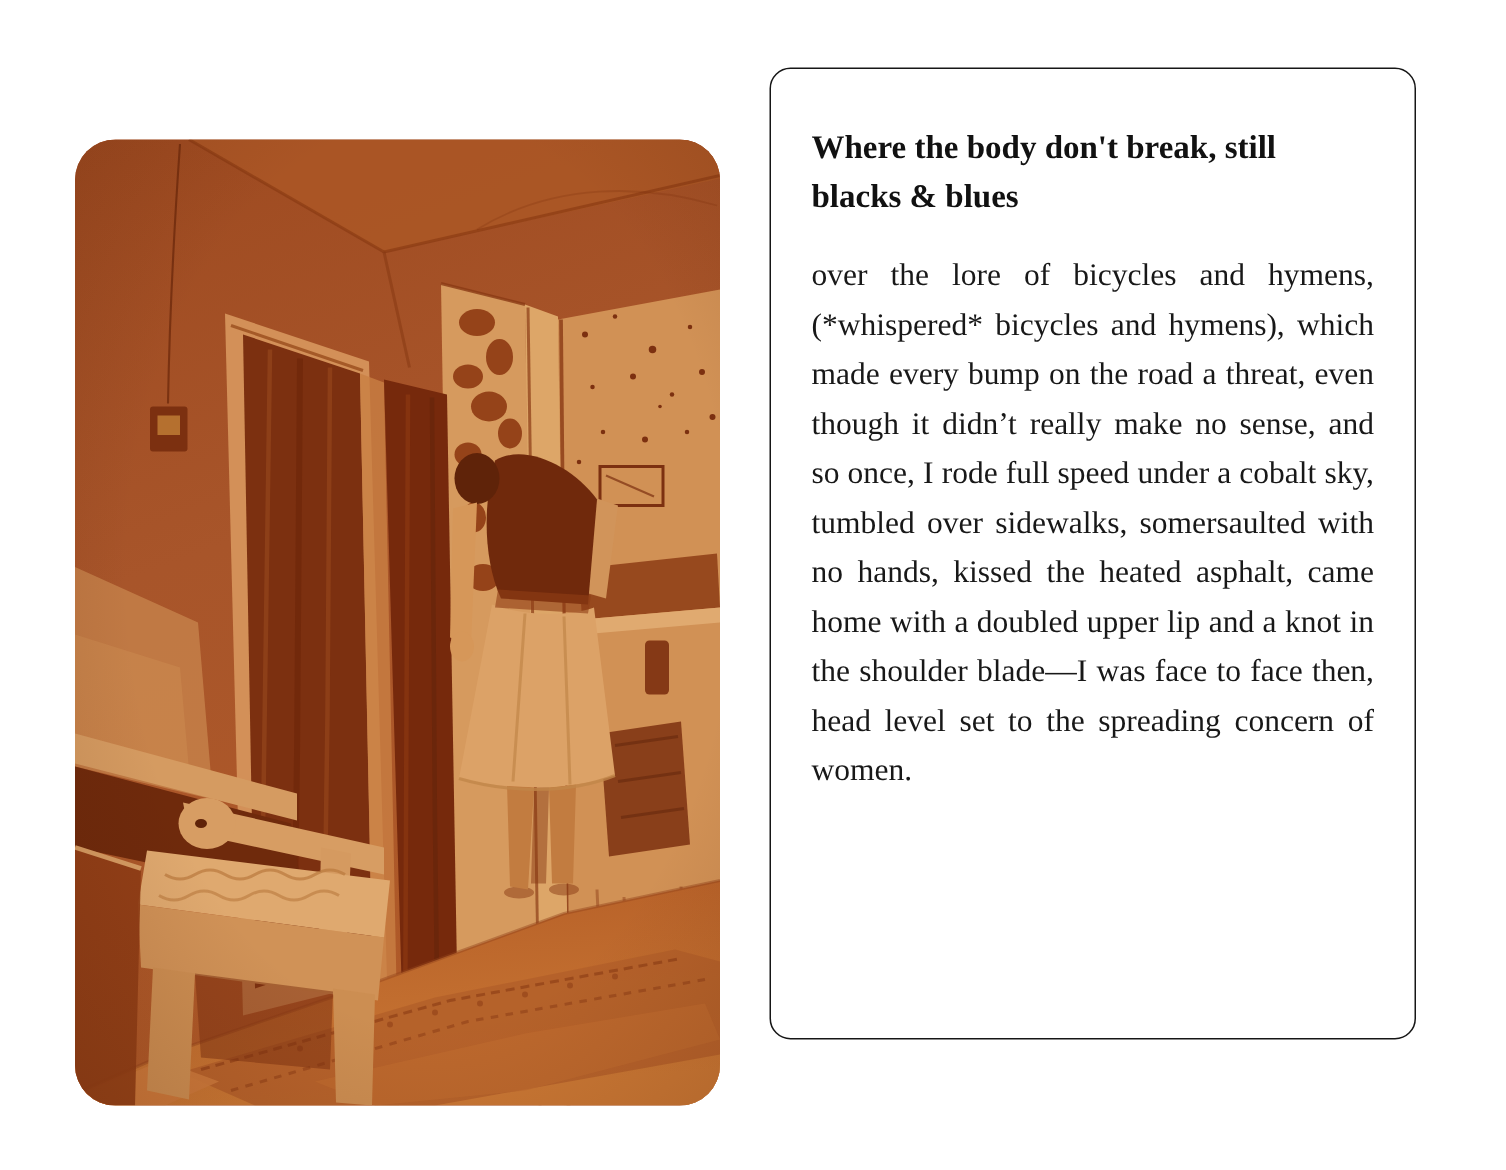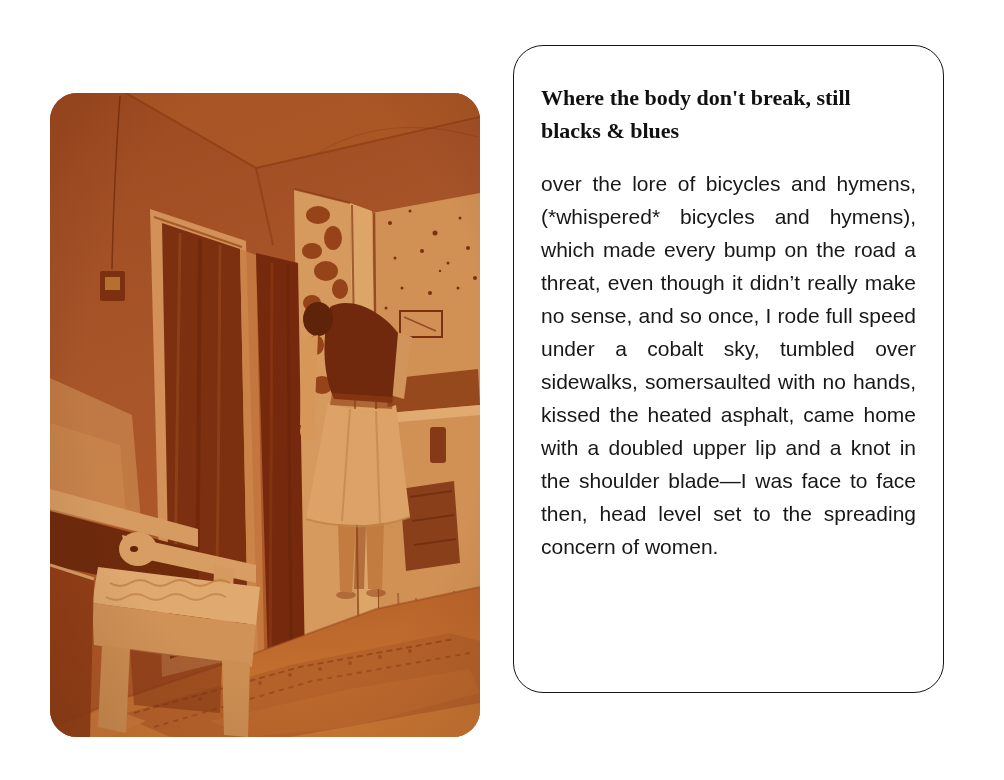--- a/index.html
+++ b/index.html
@@ -6,27 +6,27 @@
   .page{position:relative;width:1004px;height:780px;background:#ffffff;overflow:hidden;
         font-family:"Liberation Serif", serif;}
 
   
   .photo{position:absolute;left:50px;top:93px;width:430px;height:644px;margin:0;
          border-radius:27px;overflow:hidden;background:#a8552a;}
   .photo svg{display:block;width:100%;height:100%;}
 
   
   .card{position:absolute;left:513px;top:45px;width:431px;height:648px;box-sizing:border-box;
-        background:#ffffff;border:1.5px solid #161616;border-radius:30px;
+        background:#ffffff;border:1.5px solid #161616;border-radius:14px;
         padding:35px 27px 0 27px;}
   .card h2{margin:0;color:#111111;font-weight:bold;font-size:22px;line-height:33px;
            font-family:"Liberation Serif", serif;}
   .card p{margin:20px 0 0 0;color:#181818;font-size:21px;line-height:33px;
           text-align:justify;text-justify:inter-word;
-          font-family:Liberation Sans, sans-serif;}
+          font-family:Liberation Serif, serif;}
 </style>
 </head>
 <body>
 
 <div class="page">
 
   <figure class="photo" role="img" aria-label="Orange monochrome photograph of a home interior: a person bends forward beside an open door hung with dark curtains, a wooden armchair sits in the foreground and shelves with objects line the right wall over a patterned rug">
     <svg viewBox="0 0 430 644" preserveAspectRatio="none">
       <defs>
         <linearGradient id="wallGrad" x1="0" y1="0" x2="0.25" y2="1">

